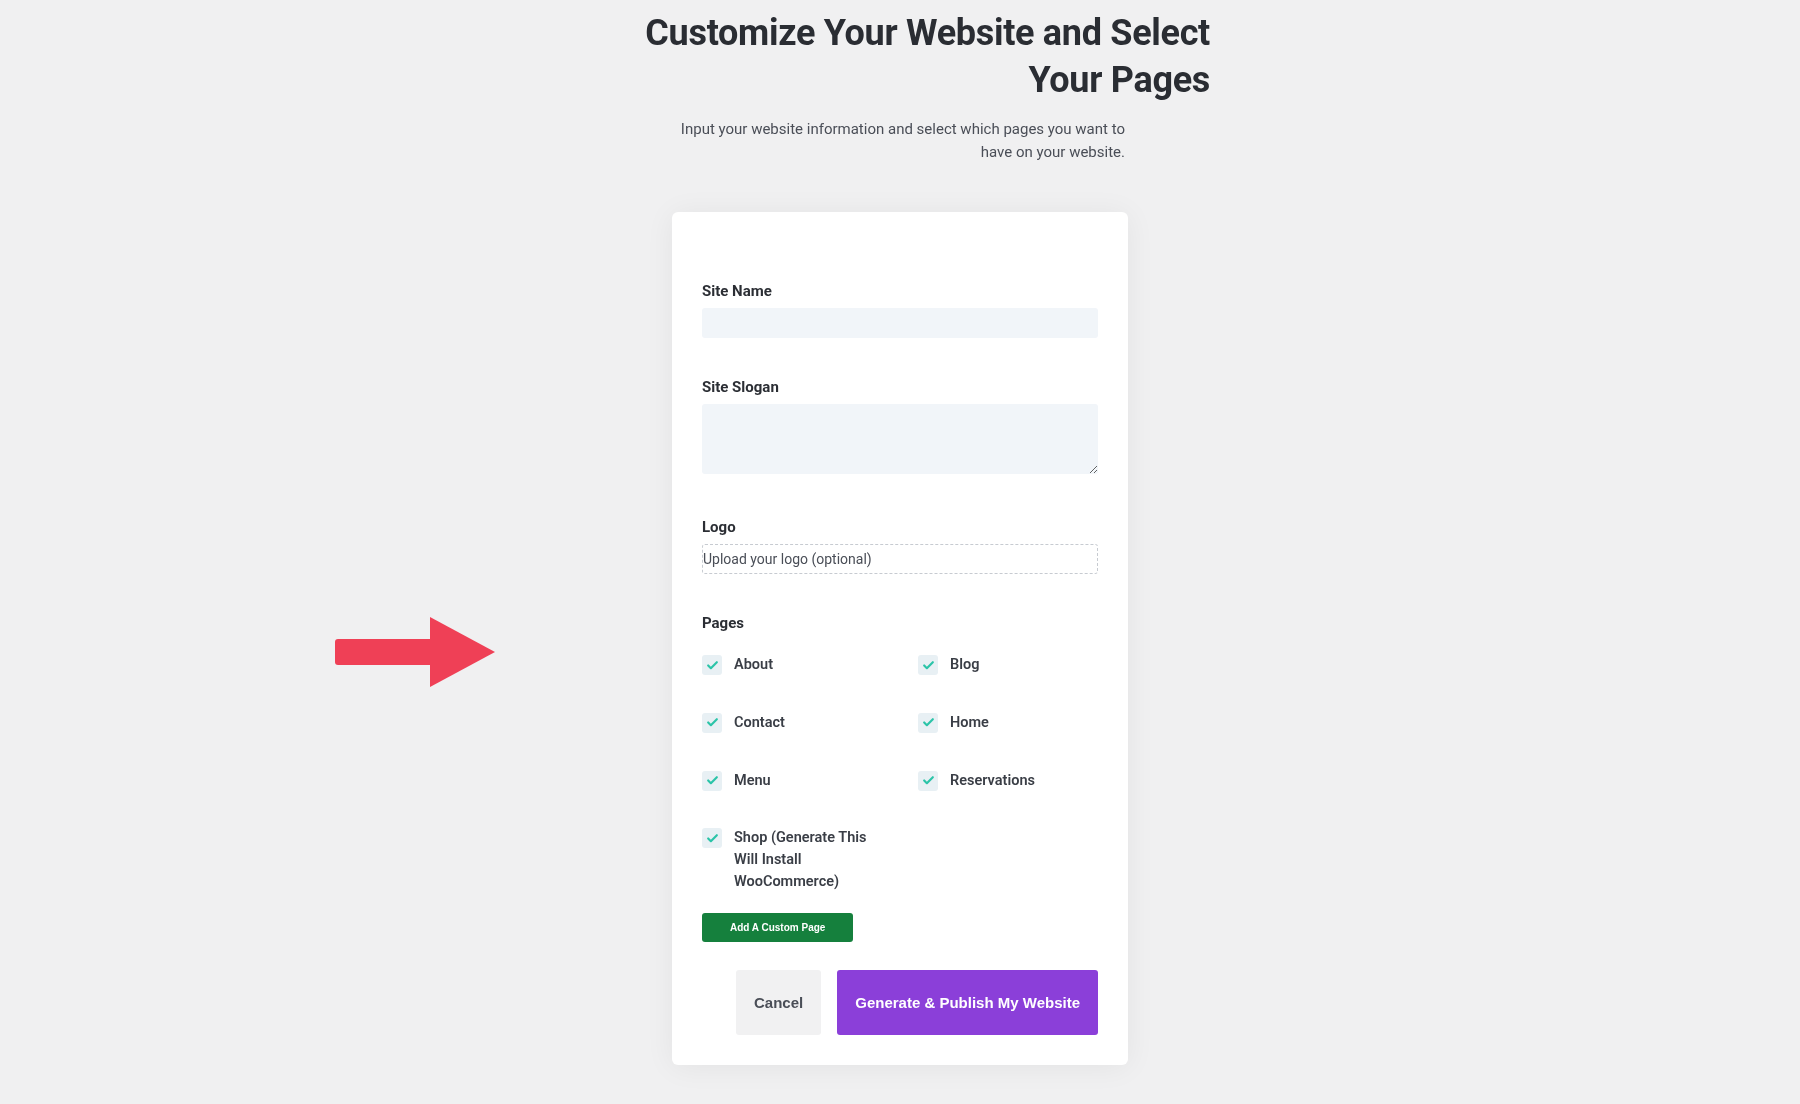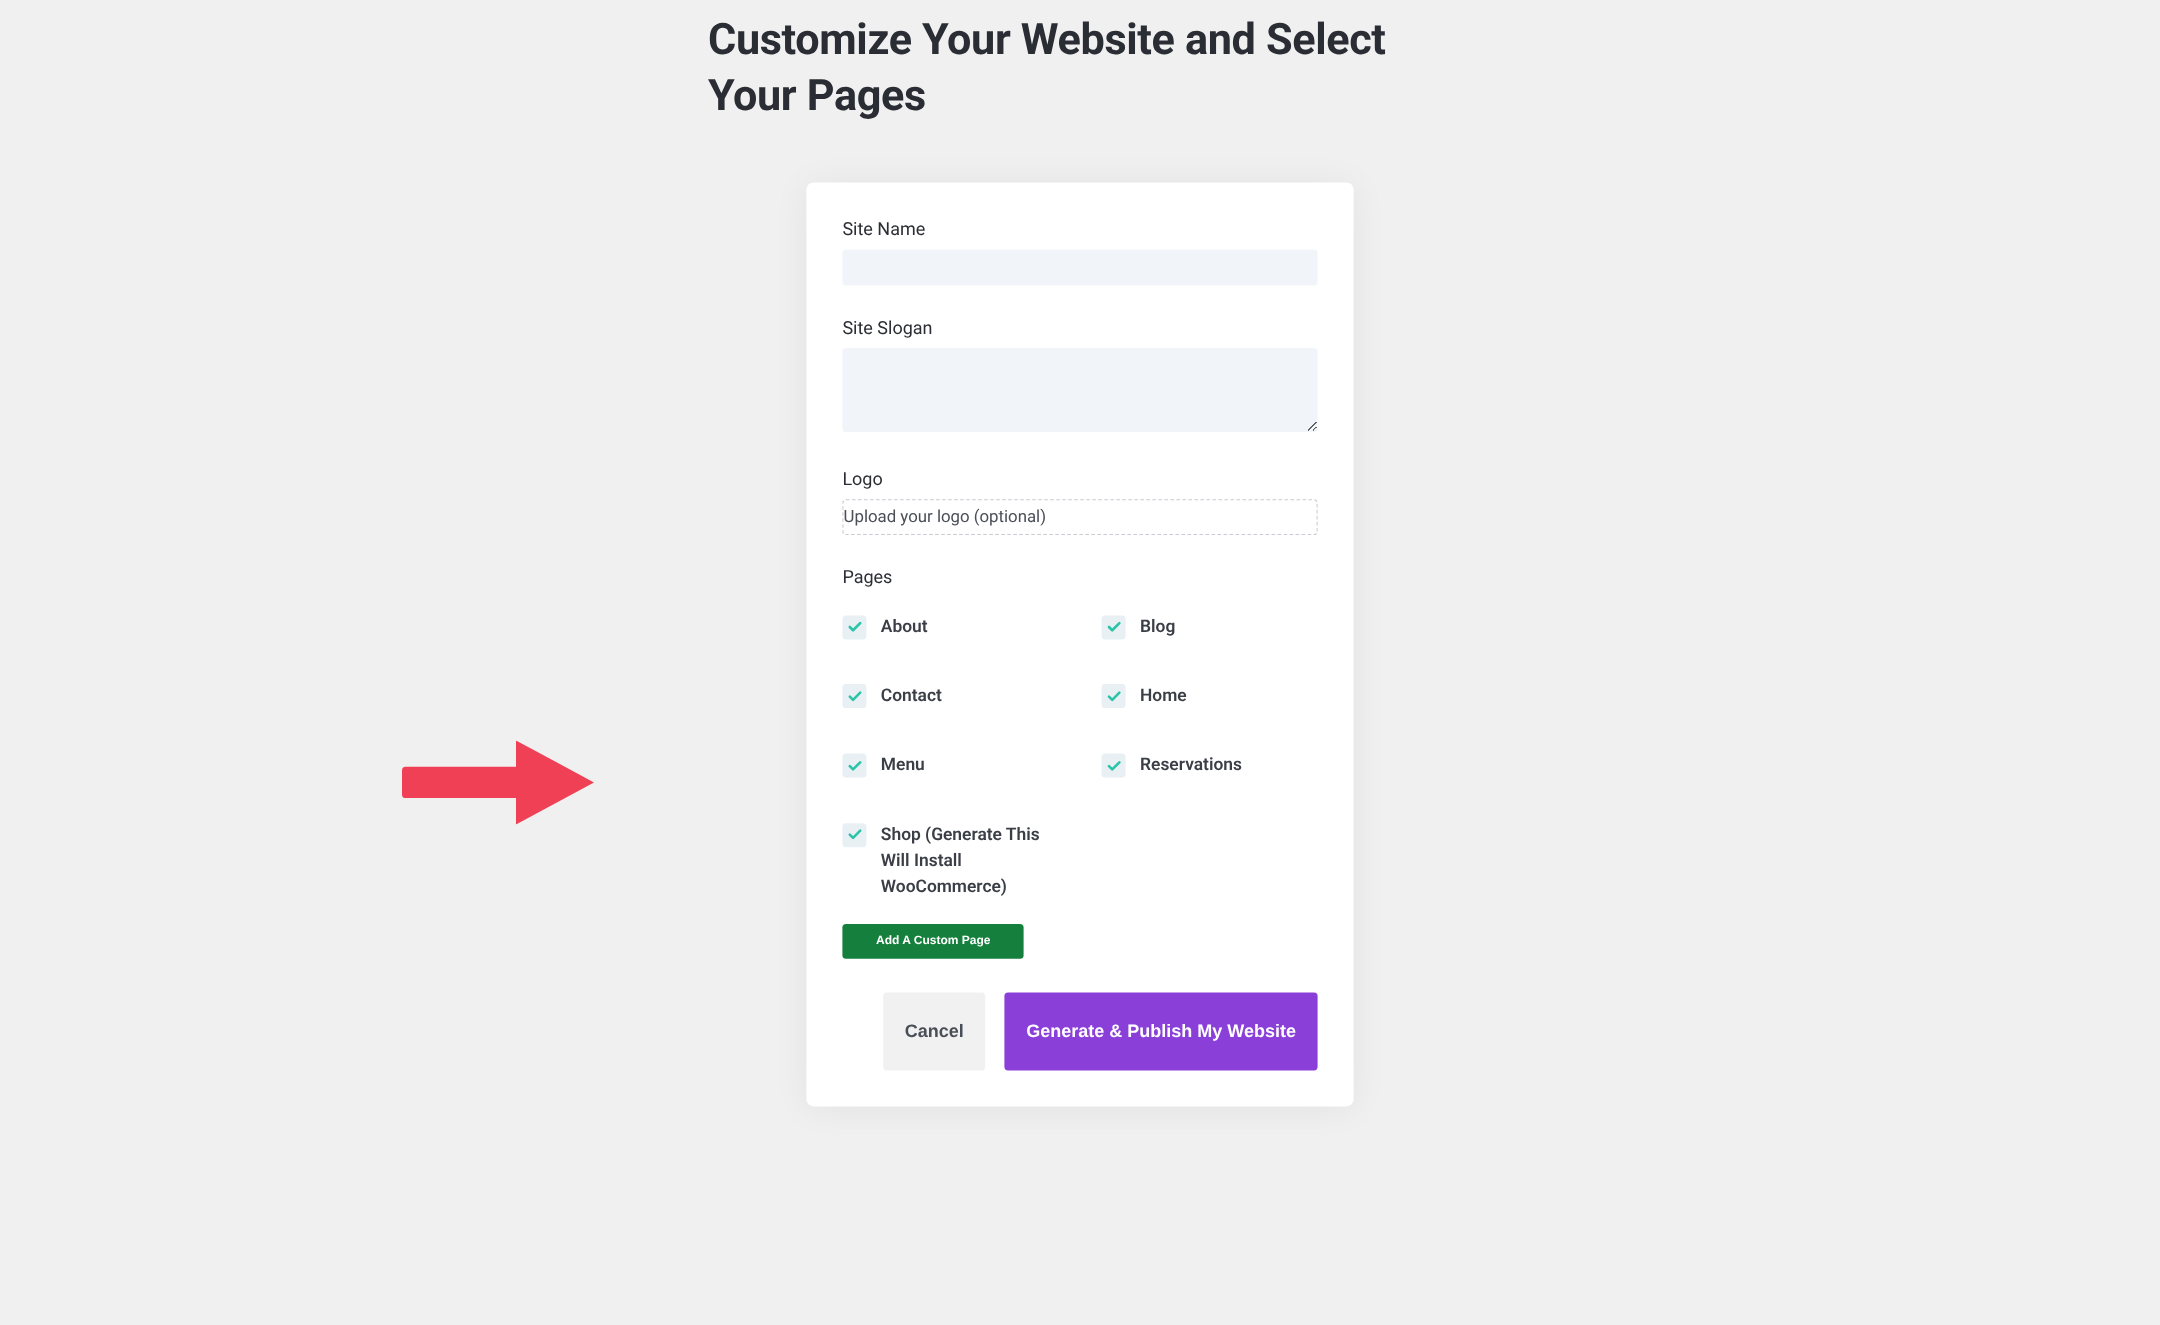--- a/index.html
+++ b/index.html
@@ -13,21 +13,21 @@
       width: 1800px;
       height: 1104px;
       position: relative;
       overflow: hidden;
     }
     .container {
       width: 100%;
       padding-top: 10px;
     }
     .header {
-      text-align: left;
+      text-align: right;
       max-width: 620px;
       margin: 0 auto;
     }
     h1 {
       font-size: 36px;
       font-weight: 700;
       color: #2a2d33;
       line-height: 1.3;
       letter-spacing: -0.3px;
     }
@@ -49,24 +49,25 @@
       box-shadow: 0 2px 30px rgba(0,0,0,0.06);
     }
     .field-group {
       margin-bottom: 26px;
     }
     .field-group:last-child {
       margin-bottom: 0;
     }
     .label {
       font-size: 15px;
-      font-weight: 400;
+      font-weight: 700;
       color: #2b2e34;
       display: block;
       margin-bottom: 8px;
+      margin-top: 40px;
     }
     .text-input {
       width: 100%;
       height: 30px;
       background: #f1f5f9;
       border: none;
       border-radius: 3px;
       padding: 6px 10px;
       font-size: 14px;
     }
@@ -174,20 +175,21 @@
       top: 617px;
       pointer-events: none;
     }
   </style>
 </head>
 <body>
 
 <div class="container">
   <div class="header">
     <h1>Customize Your Website and Select Your Pages</h1>
+    <p class="subtitle">Input your website information and select which pages you want to have on your website.</p>
   </div>
 
   <div class="card">
 
     <div class="field-group">
       <label class="label">Site Name</label>
       <input type="text" class="text-input" value="" style="">
     </div>
 
     <div class="field-group">

